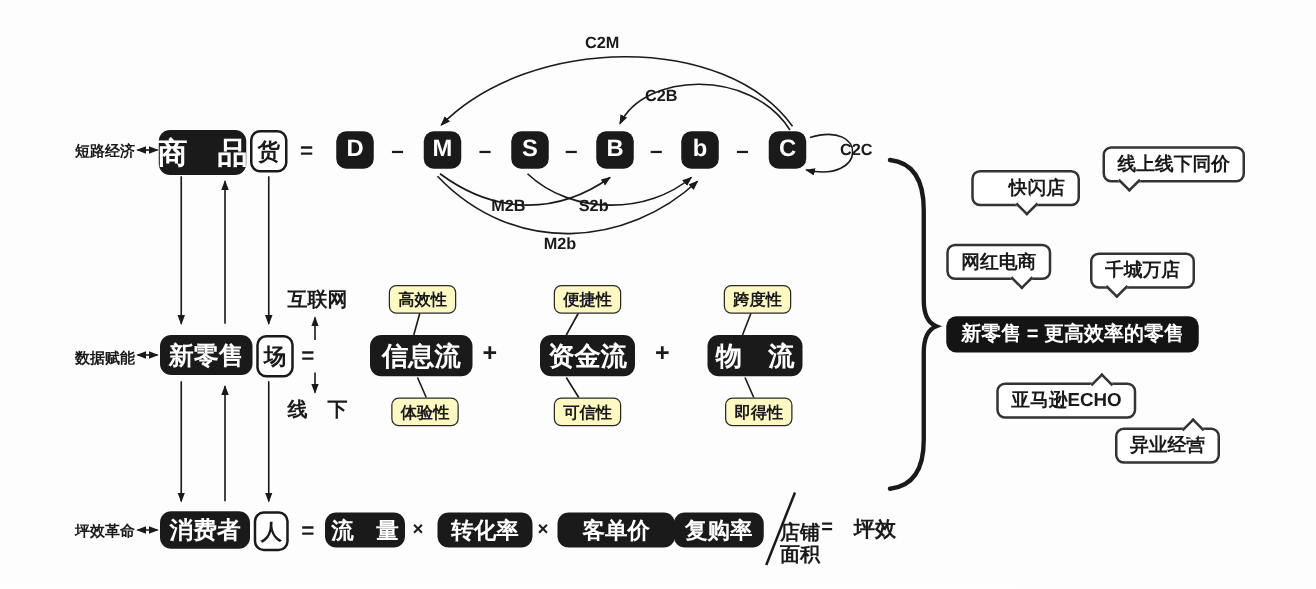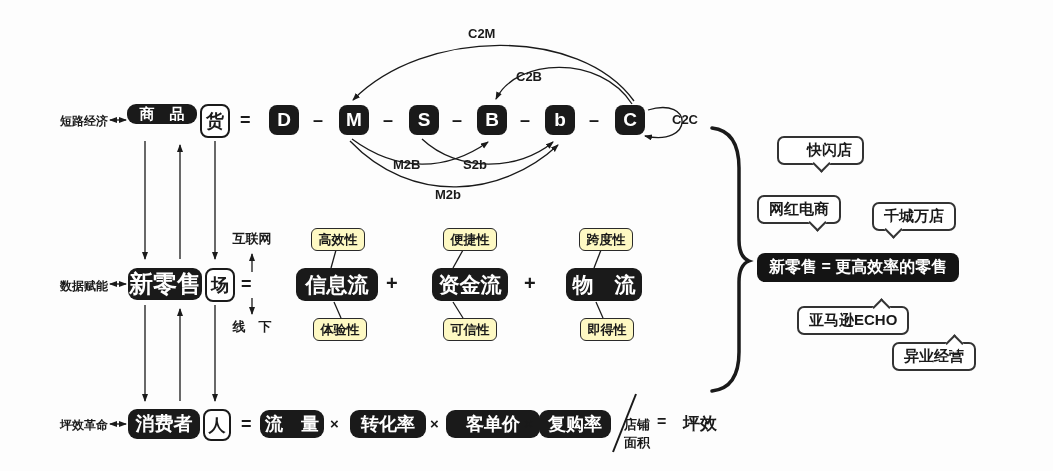--- a/index.html
+++ b/index.html
@@ -13,21 +13,21 @@
   .pill{position:absolute;background:#1a1a1a;color:#fff;border-radius:9px;
         display:flex;align-items:center;justify-content:center;white-space:nowrap;}
   .obox{position:absolute;background:#fff;border:2px solid #1a1a1a;border-radius:8px;
         display:flex;align-items:center;justify-content:center;white-space:nowrap;}
   .lbox{position:absolute;background:#1a1a1a;color:#fff;border-radius:8px;width:30px;height:30px;
         display:flex;align-items:center;justify-content:center;font-size:19px;}
   .sym{position:absolute;font-size:18px;white-space:nowrap;}
   .attr{position:absolute;background:#fef9c3;border:1.5px solid #2a2a2a;border-radius:6px;
         width:52px;height:21px;font-size:13px;display:flex;align-items:center;justify-content:center;}
   .arcl{position:absolute;font-size:13px;white-space:nowrap;}
-  .small{position:absolute;font-size:13px;white-space:nowrap;}
+  .small{position:absolute;font-size:16px;white-space:nowrap;}
   .bubble{position:absolute;background:#fff;border:2px solid #333;border-radius:7px;
           padding:3px 10px;font-size:15px;white-space:nowrap;}
   .tail{position:absolute;width:11px;height:11px;background:#fff;transform:rotate(45deg);}
   .tail.down{bottom:-7px;border-right:2px solid #333;border-bottom:2px solid #333;}
   .tail.up{top:-7px;border-left:2px solid #333;border-top:2px solid #333;}
   .banner{position:absolute;background:#141414;color:#fff;border-radius:8px;
           padding:4px 12px;font-size:16px;white-space:nowrap;}
 </style>
 </head>
 <body>
@@ -72,21 +72,21 @@
       <line x1="601" y1="250" x2="594" y2="268"></line>
       <line x1="596" y1="302" x2="603" y2="318"></line>
 
       <line x1="636" y1="394" x2="613" y2="452" stroke-width="2"></line>
 
       <path d="M 712,128 Q 739,131 739,168 L 739,240 Q 739,257 749,261 Q 739,265 739,282 L 739,352 Q 739,388 712,391" stroke-width="3.5" stroke-linecap="round"></path>
     </g>
   </svg>
 
   <div class="side" style="left:60px;top:113px;">短路经济</div>
-  <div class="pill" style="left:127px;top:104px;width:70px;height:20px;font-size:15px;">商　品</div>
+  <div class="pill" style="left:127px;top:104px;width:70px;height:36px;font-size:24px;">商　品</div>
   <div class="obox" style="left:200px;top:104px;width:26px;height:30px;font-size:18px;">货</div>
   <div class="sym" style="left:240px;top:110px;">=</div>
 
   <div class="lbox" style="left:269px;top:105px;">D</div>
   <div class="sym" style="left:313px;top:110px;">–</div>
   <div class="lbox" style="left:339px;top:105px;">M</div>
   <div class="sym" style="left:383px;top:110px;">–</div>
   <div class="lbox" style="left:409px;top:105px;">S</div>
   <div class="sym" style="left:452px;top:110px;">–</div>
   <div class="lbox" style="left:477px;top:105px;">B</div>
@@ -96,21 +96,21 @@
   <div class="lbox" style="left:615px;top:105px;">C</div>
 
   <div class="arcl" style="left:468px;top:26px;">C2M</div>
   <div class="arcl" style="left:516px;top:69px;">C2B</div>
   <div class="arcl" style="left:672px;top:112px;">C2C</div>
   <div class="arcl" style="left:393px;top:157px;">M2B</div>
   <div class="arcl" style="left:463px;top:157px;">S2b</div>
   <div class="arcl" style="left:435px;top:187px;">M2b</div>
 
   <div class="side" style="left:60px;top:278px;">数据赋能</div>
-  <div class="pill" style="left:128px;top:268px;width:74px;height:32px;font-size:24px;">新零售</div>
+  <div class="pill" style="left:128px;top:268px;width:74px;height:32px;font-size:20px;">新零售</div>
   <div class="obox" style="left:205px;top:268px;width:26px;height:30px;font-size:18px;">场</div>
   <div class="sym" style="left:241px;top:274px;">=</div>
   <div class="small" style="left:230px;top:230px;width:44px;text-align:center;">互联网</div>
   <div class="small" style="left:230px;top:318px;width:44px;text-align:center;">线　下</div>
 
   <div class="attr" style="left:311px;top:228px;">高效性</div>
   <div class="pill" style="left:296px;top:268px;width:82px;height:33px;font-size:21px;">信息流</div>
   <div class="attr" style="left:313px;top:318px;">体验性</div>
 
   <div class="sym" style="left:386px;top:272px;font-size:20px;">+</div>
@@ -140,20 +140,24 @@
 
   <div class="small" style="left:624px;top:416px;">店铺</div>
   <div class="small" style="left:624px;top:434px;">面积</div>
   <div class="sym" style="left:657px;top:413px;font-size:16px;">=</div>
   <div class="small" style="left:683px;top:412px;font-size:17px;">坪效</div>
 
   <div class="bubble" style="left:777px;top:136px;padding-left:28px;">
     <span>快闪店</span>
     <span class="tail down" style="left:36px;"></span>
   </div>
+  <div class="bubble" style="left:882px;top:117px;">
+    <span>线上线下同价</span>
+    <span class="tail down" style="left:13px;"></span>
+  </div>
   <div class="bubble" style="left:757px;top:195px;">
     <span>网红电商</span>
     <span class="tail down" style="left:52px;"></span>
   </div>
   <div class="bubble" style="left:872px;top:202px;">
     <span>千城万店</span>
     <span class="tail down" style="left:13px;"></span>
   </div>
 
   <div class="banner" style="left:757px;top:253px;">新零售 = 更高效率的零售</div>

